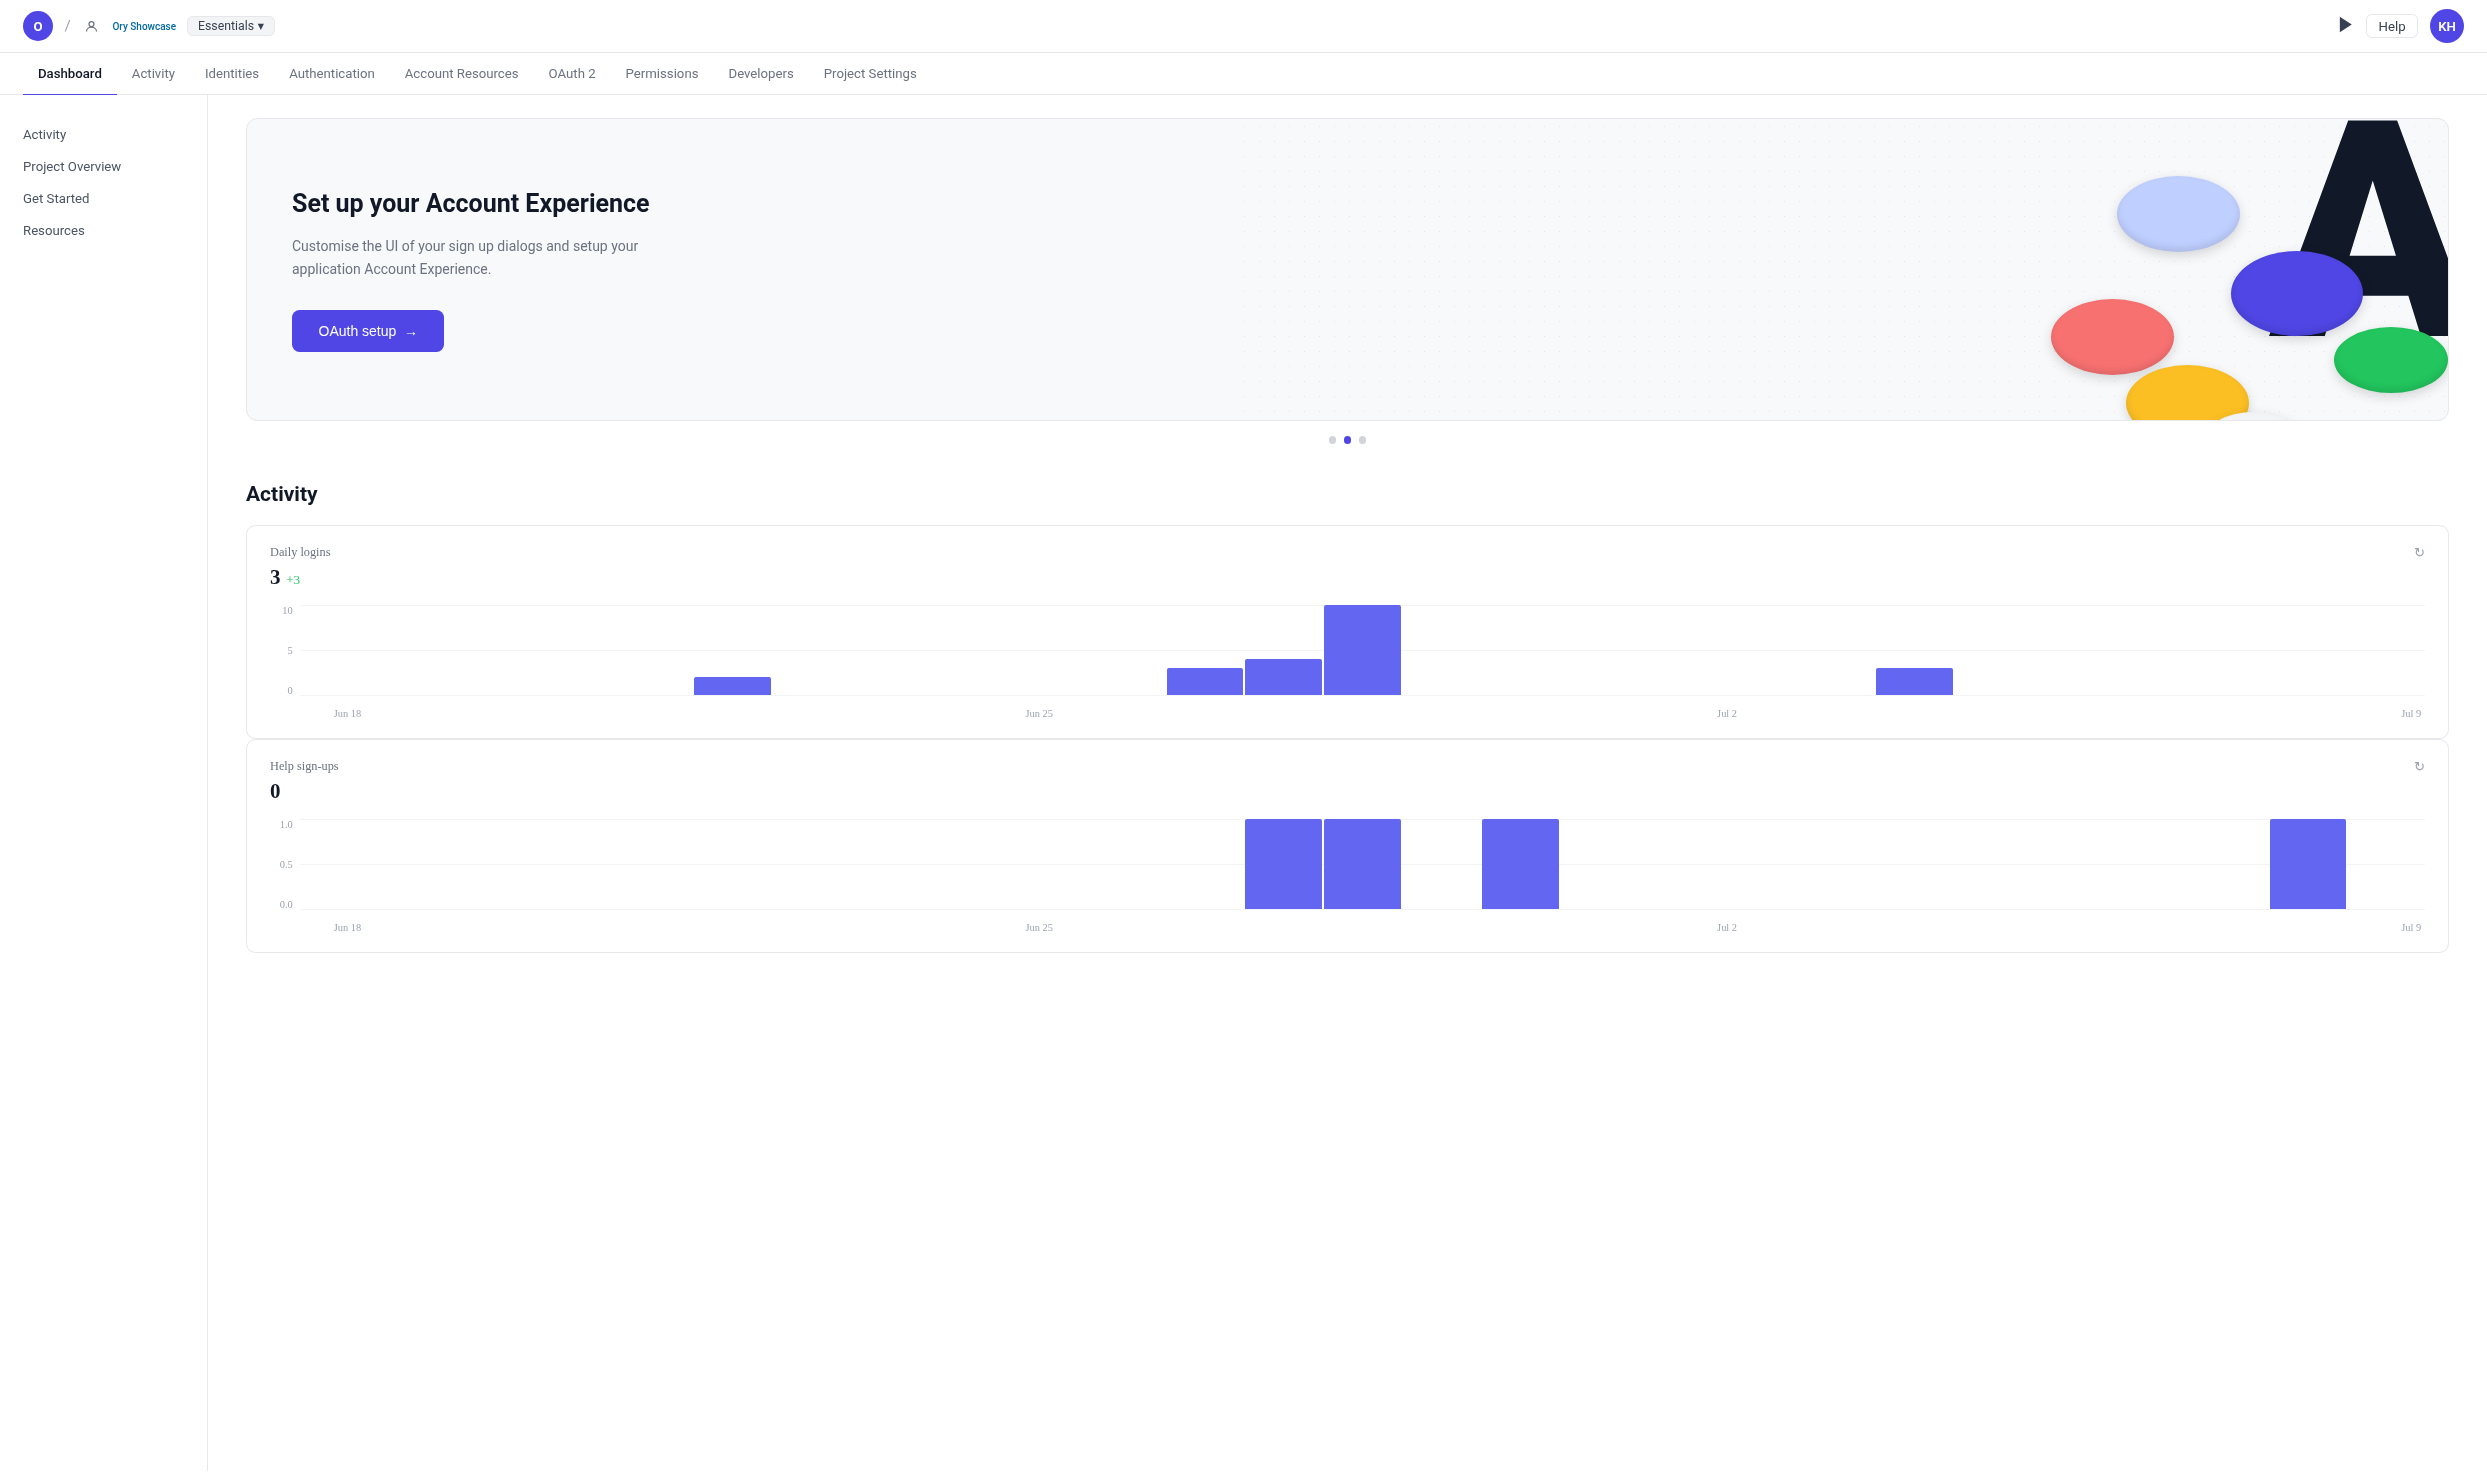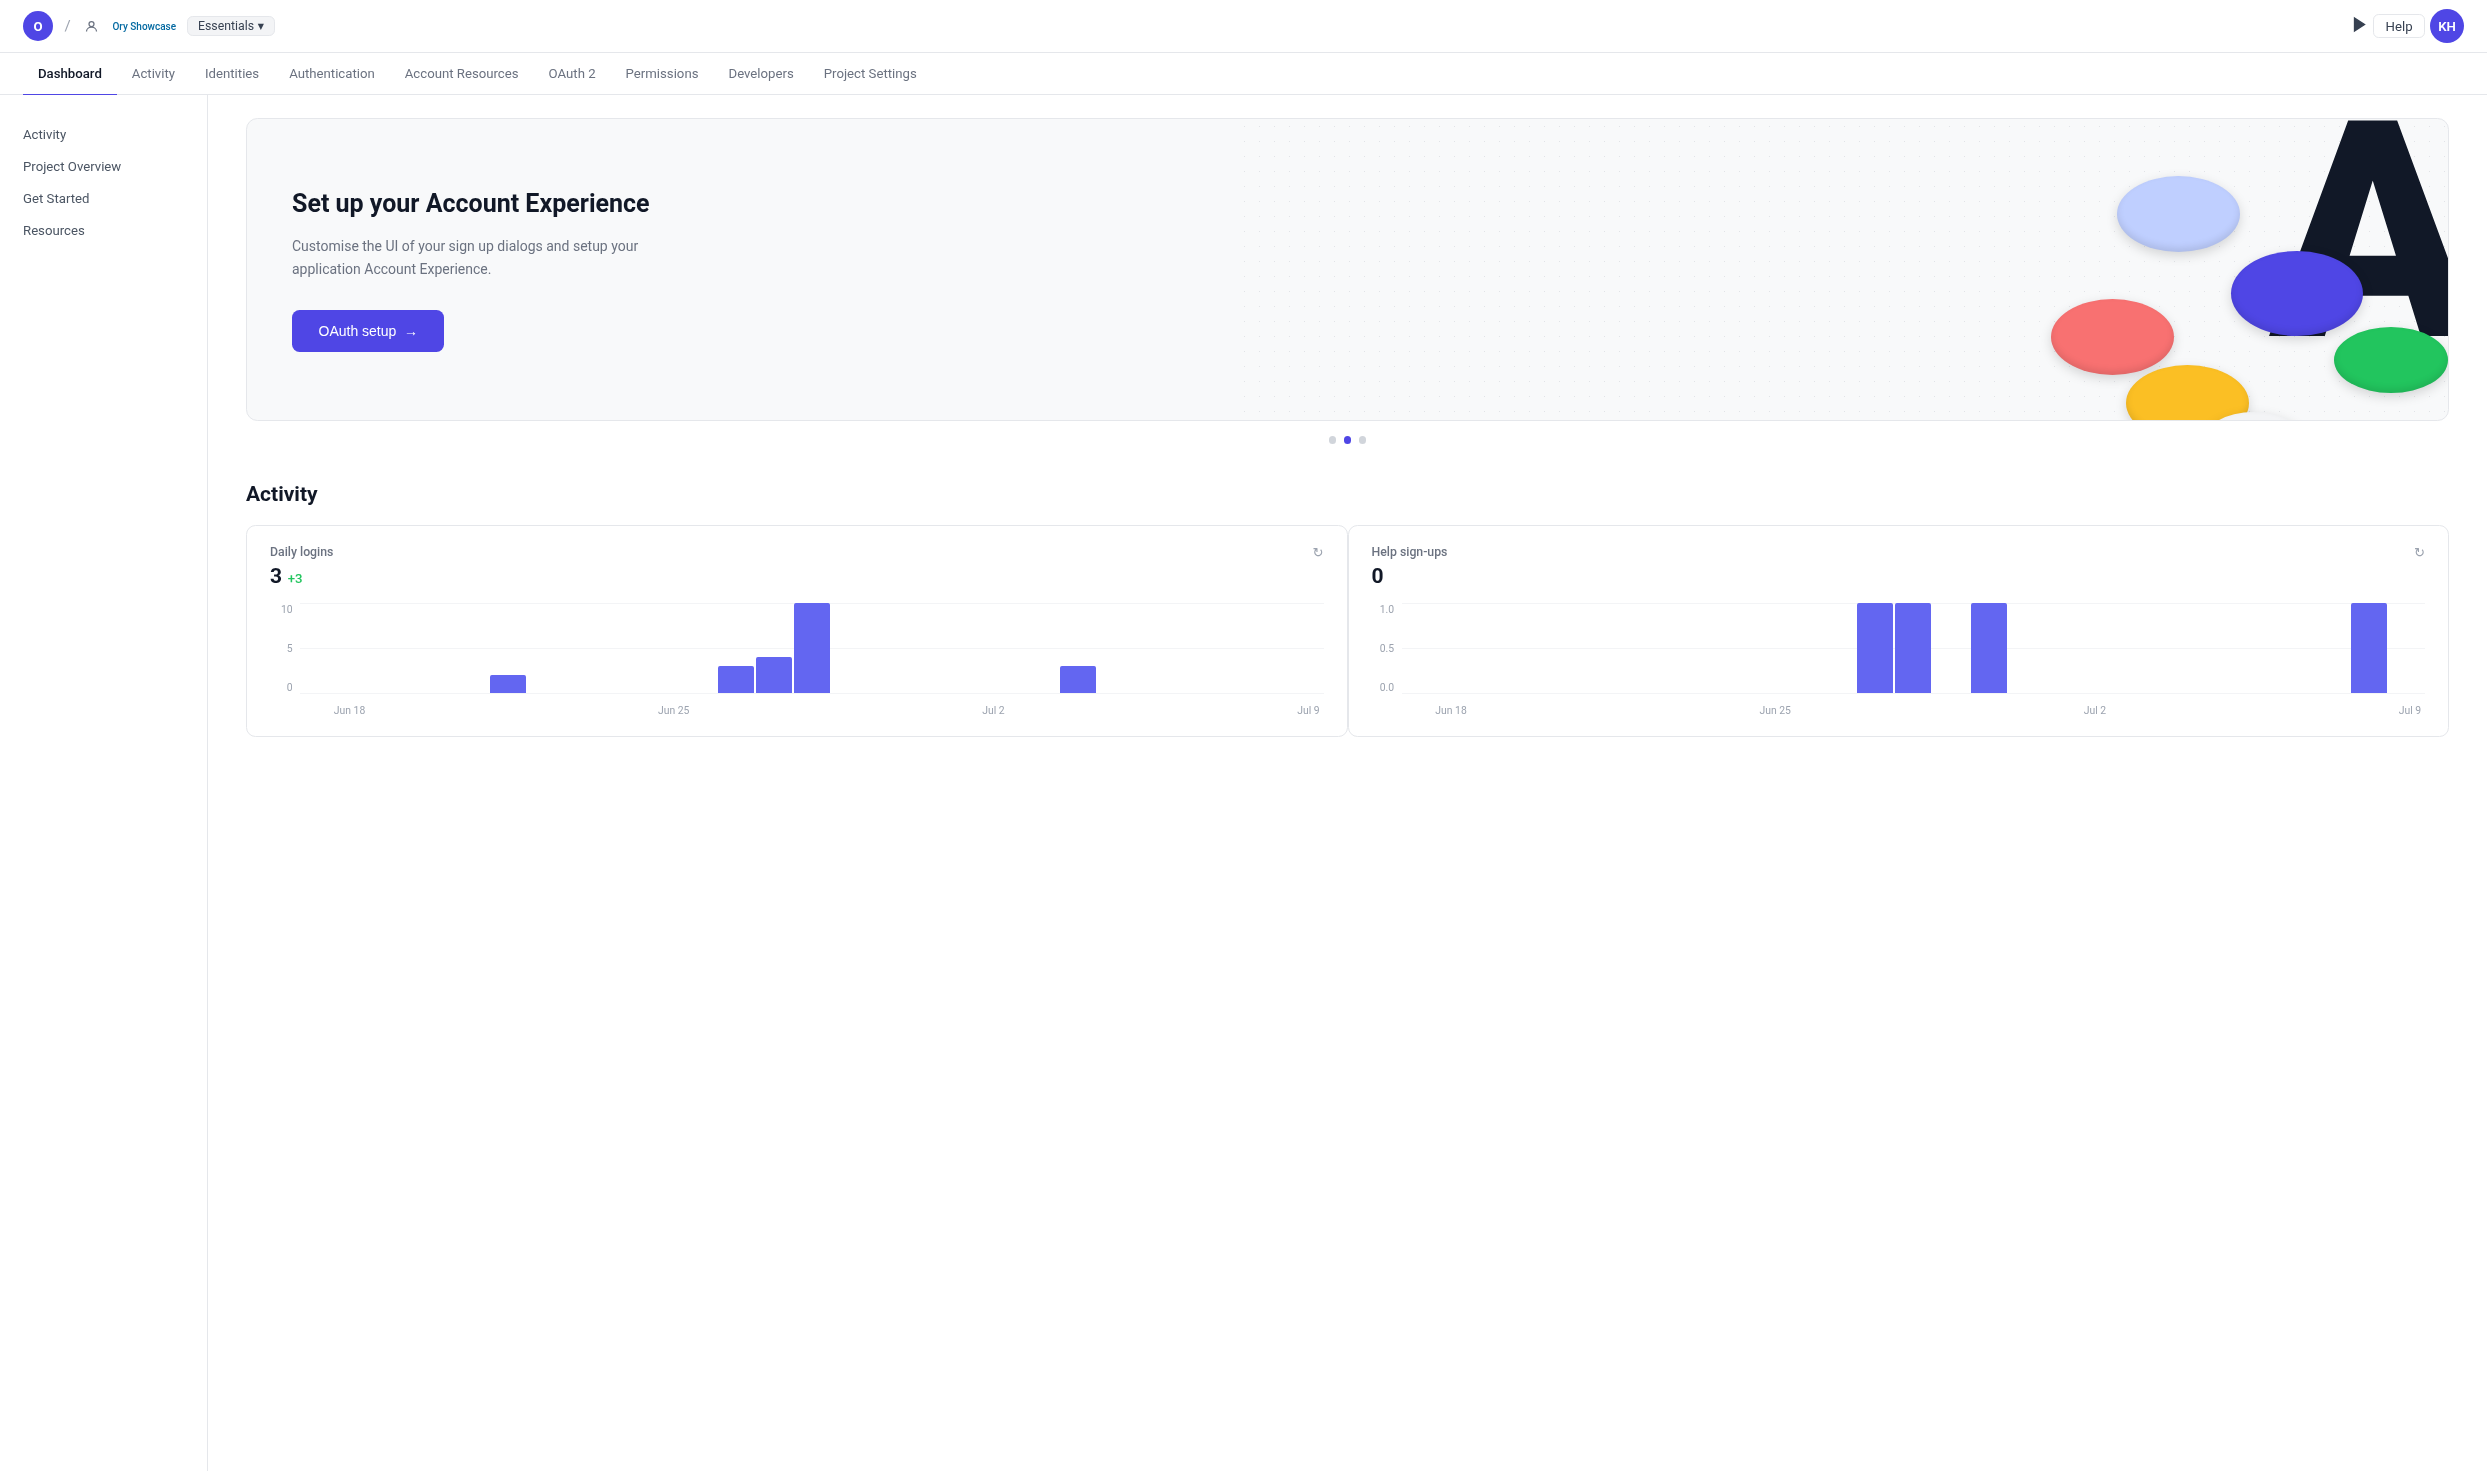--- a/index.html
+++ b/index.html
@@ -33,21 +33,21 @@
       border: 0.9px solid #e5e7eb;
       border-radius: 5.7px;
       padding: 1.9px 9.5px;
       font-size: 12.3px;
       color: #374151;
       display: flex; align-items: center; gap: 3.8px;
       cursor: pointer;
     }
     .header-right {
       margin-left: auto;
-      display: flex; align-items: center; gap: 5px;
+      display: flex; align-items: center; gap: 12px;
     }
     .play-icon {
       color: #374151;
       cursor: pointer;
       font-size: 17px;
     }
     .help-btn {
       font-size: 13.2px;
       color: #374151;
       cursor: pointer;
@@ -255,21 +255,22 @@
 
     
     .section-title {
       font-size: 21px;
       font-weight: 700;
       color: #111827;
       margin: 38px 0 19px;
     }
     .charts-row {
       display: grid;
-      grid-template-columns: 1fr 1fr;
+      grid-template-columns: 1fr;
+      font-family: Liberation Serif, serif;
     }
     .chart-card {
       border: 0.9px solid #e5e7eb;
       border-radius: 9.5px;
       padding: 19px 23px;
       background: #fff;
     }
     .chart-header {
       display: flex;
       align-items: flex-start;

